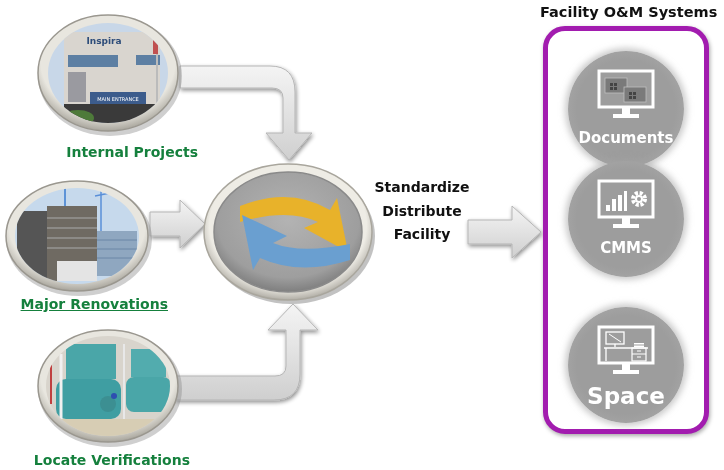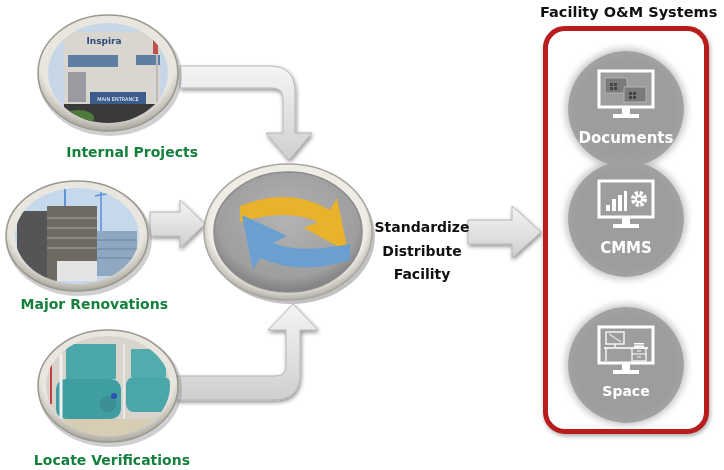--- a/index.html
+++ b/index.html
@@ -1,23 +1,23 @@
 <!DOCTYPE html>
 <html><head>
   <meta charset="utf-8">
   <style>
     html, body { margin: 0; padding: 0; background: #ffffff; }
     body { width: 724px; height: 470px; position: relative; overflow: hidden;
            font-family: "DejaVu Sans", sans-serif; }
     .abs { position: absolute; }
     .label { font-weight: bold; color: #15803d; font-size: 14px; white-space: nowrap; text-align: right; }
     .process-lines { position: absolute; left: 368px; top: 176px; width: 108px; text-align: center;
-                     font-weight: bold; font-size: 14px; line-height: 23.5px; color: #111; margin-top: 40px; }
+                     font-weight: bold; font-size: 14px; line-height: 23.5px; color: #111; }
     .sys-title { left: 540px; top: 4px; width: 184px; font-weight: bold; font-size: 14.5px; color: #111; }
-    .sys-panel { left: 543px; top: 26px; width: 166px; height: 408px; border: 5px solid #b91c1c;
+    .sys-panel { left: 543px; top: 26px; width: 166px; height: 408px; border: 5px solid #a21caf;
                  border-radius: 22px; background: #fff; box-shadow: 1px 2px 4px rgba(0,0,0,0.35); box-sizing: border-box; }
     .sys-circle { position: absolute; width: 116px; height: 116px; border-radius: 50%;
                   background: radial-gradient(circle at 50% 50%, #9d9d9d 60%, #a6a6a6 78%, #c9c9c9 100%);
                   box-shadow: 0 0 6px 3px rgba(160,160,160,0.55); }
     .sys-label { position: absolute; left: 0; width: 100%; text-align: center; color: #ffffff;
                  font-weight: bold; font-size: 15px; }
     .sys-icon { position: absolute; left: 28px; top: 18px; width: 60px; height: 56px; }
     svg text { font-family: "DejaVu Sans", sans-serif; }
   </style>
 </head>
@@ -109,21 +109,21 @@
         <line x1="92" y1="73" x2="132" y2="73"></line>
         <line x1="92" y1="82" x2="132" y2="82"></line>
     </g>
     <rect x="52" y="85" width="40" height="20" fill="#e4e4e4"></rect>
     <line x1="60" y1="5" x2="60" y2="30" stroke="#3a7bd0" stroke-width="1.5"></line>
     <line x1="60" y1="10" x2="80" y2="10" stroke="#3a7bd0" stroke-width="1.5"></line>
     <line x1="96" y1="10" x2="96" y2="55" stroke="#5a8fd8" stroke-width="1.5"></line>
     <line x1="90" y1="20" x2="115" y2="15" stroke="#5a8fd8" stroke-width="1.5"></line>
   </g>
 </svg>
-<div class="abs label" style="left:8px;top:296px;width:160px;">Major Renovations</div>
+<div class="abs label" style="left:8px;top:296px;width:160px;text-decoration:underline;">Major Renovations</div>
 
 <svg class="abs" style="left:36px;top:324px" width="150" height="126">
   <defs>
     <clipPath id="clip3">
         <ellipse cx="72" cy="62" rx="62" ry="50"></ellipse>
       </clipPath>
   </defs>
   <ellipse cx="74" cy="65" rx="72" ry="58" fill="#888" opacity="0.4"></ellipse>
   <ellipse cx="72" cy="62" rx="70" ry="56" fill="url(#rim)" stroke="#9a978f" stroke-width="1.5"></ellipse>
   <g clip-path="url(#clip3)">
@@ -217,15 +217,15 @@
       <line x1="19" y1="19" x2="19" y2="22" stroke="#fff" stroke-width="1.3"></line>
       <line x1="8" y1="23" x2="52" y2="23" stroke="#fff" stroke-width="1.3"></line>
       <line x1="10" y1="23" x2="10" y2="36" stroke="#fff" stroke-width="1.3"></line>
       <rect x="36" y="23" width="14" height="13" fill="none" stroke="#fff" stroke-width="1.2"></rect>
       <line x1="36" y1="29" x2="50" y2="29" stroke="#fff" stroke-width="1"></line>
       <line x1="41" y1="26" x2="45" y2="26" stroke="#fff" stroke-width="1"></line>
       <line x1="41" y1="32" x2="45" y2="32" stroke="#fff" stroke-width="1"></line>
       <rect x="38" y="18" width="10" height="1.5" fill="#fff"></rect>
       <rect x="38" y="20.5" width="10" height="1.5" fill="#fff"></rect>
     </svg>
-    <div class="sys-label" style="top:76px;font-size:14px">Space</div>
+    <div class="sys-label" style="top:76px;font-size:23px">Space</div>
   </div>
 </div>
 
 </body></html>

